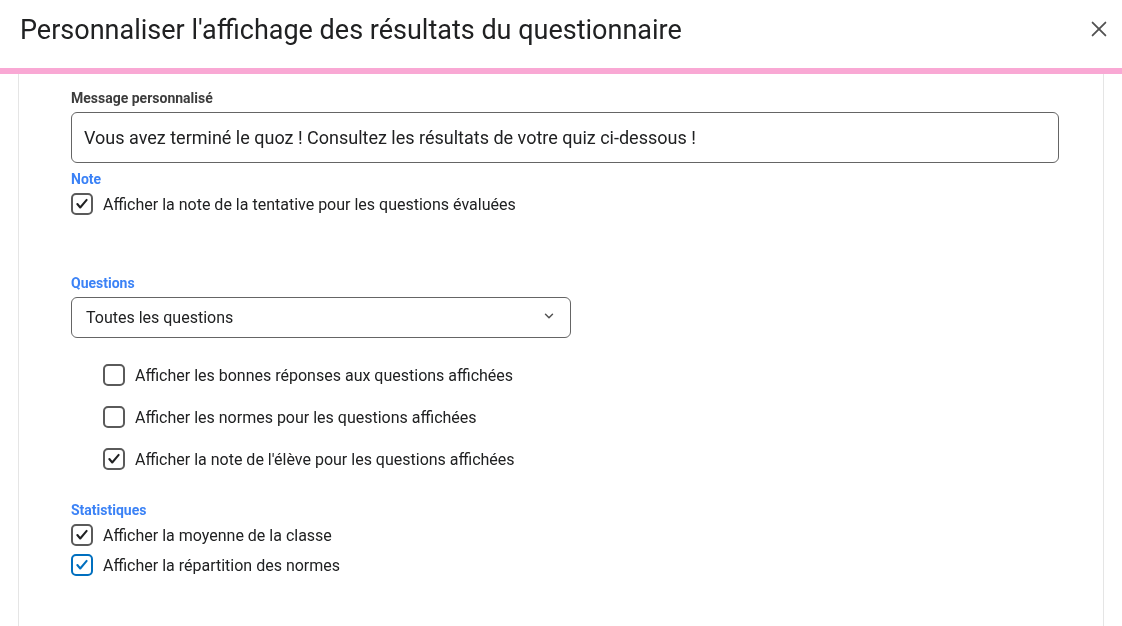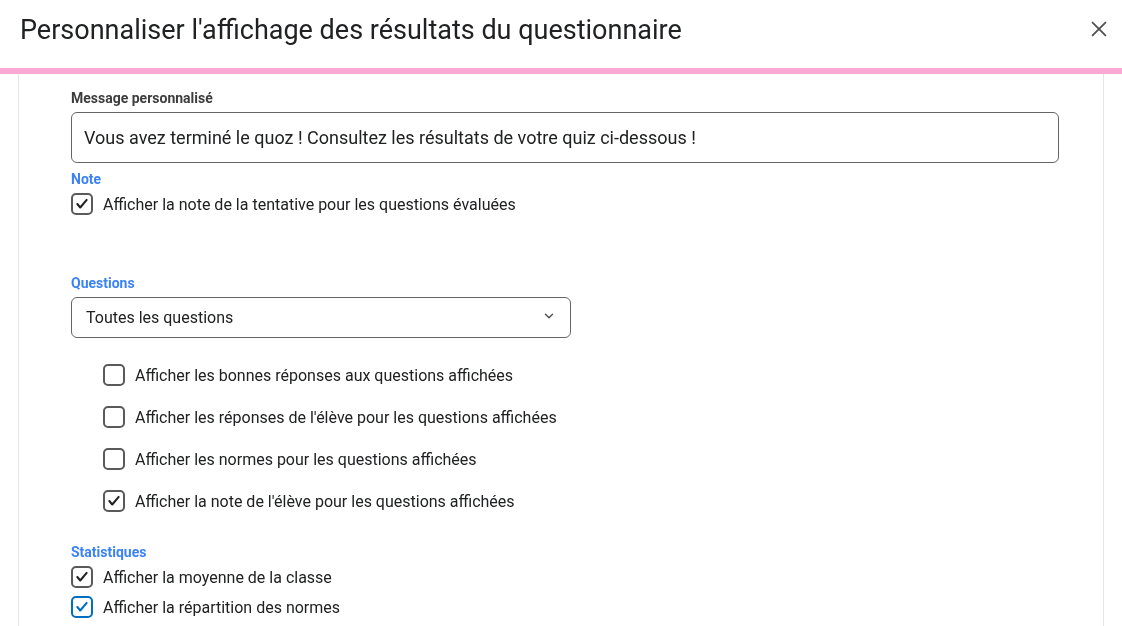--- a/index.html
+++ b/index.html
@@ -179,26 +179,20 @@
     </div>
   </div>
 
   <div class="checkbox-row indented">
     <div class="checkbox">
       
     </div>
     <span class="checkbox-label">Afficher les bonnes réponses aux questions affichées</span>
   </div>
 
-  <div class="checkbox-row indented">
-    <div class="checkbox">
-      
-    </div>
-    <span class="checkbox-label">Afficher les réponses de l'élève pour les questions affichées</span>
-  </div>
 
   <div class="checkbox-row indented">
     <div class="checkbox">
       
     </div>
     <span class="checkbox-label">Afficher les normes pour les questions affichées</span>
   </div>
 
   <div class="checkbox-row indented">
     <div class="checkbox checked">

